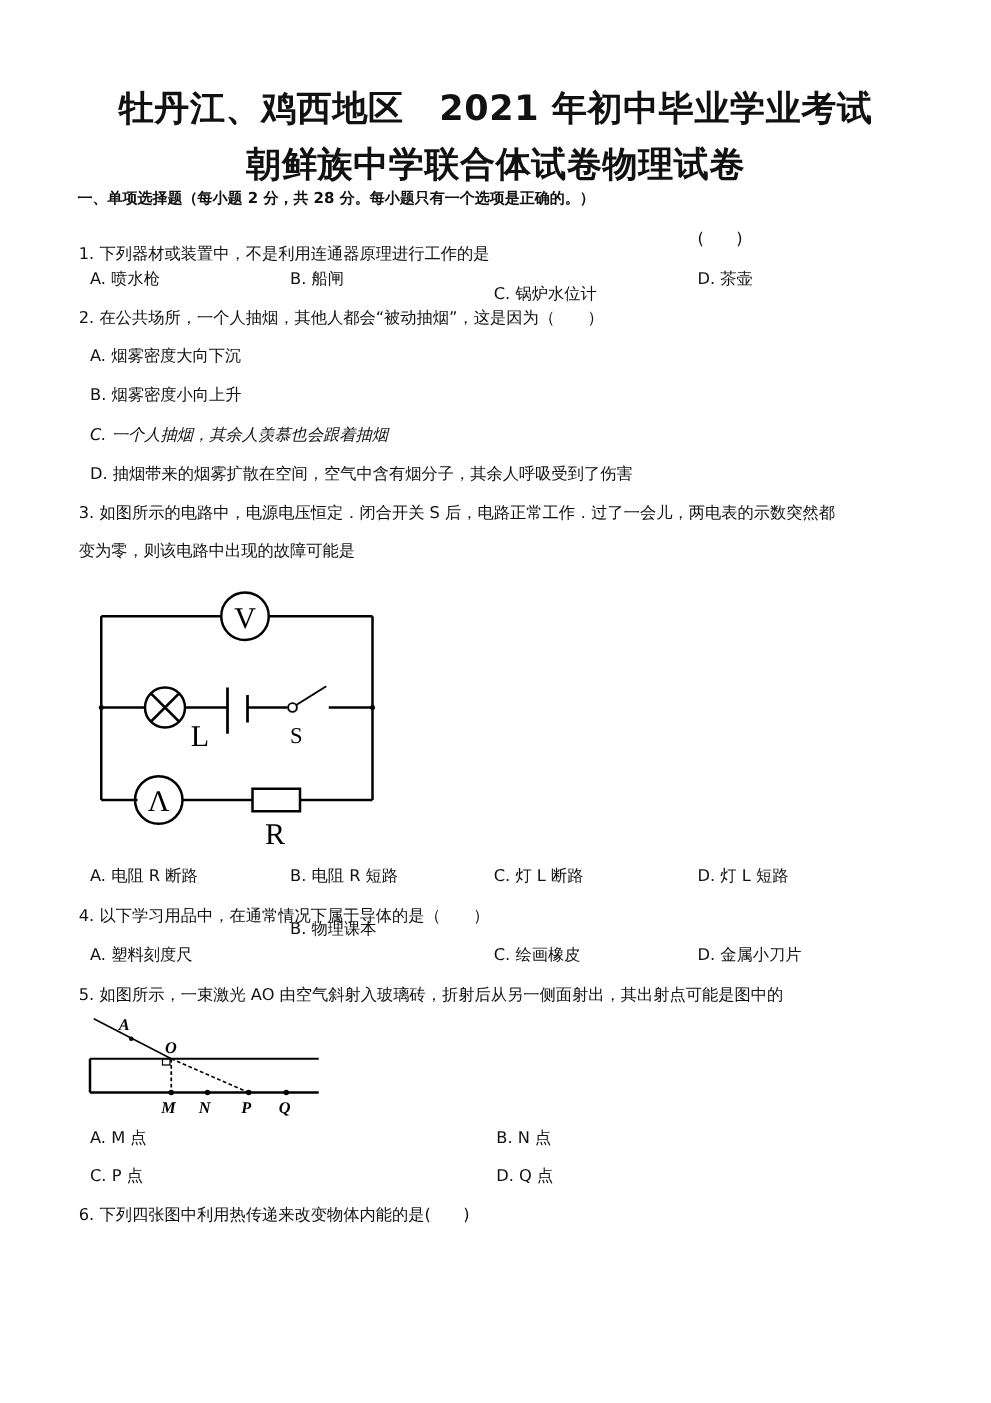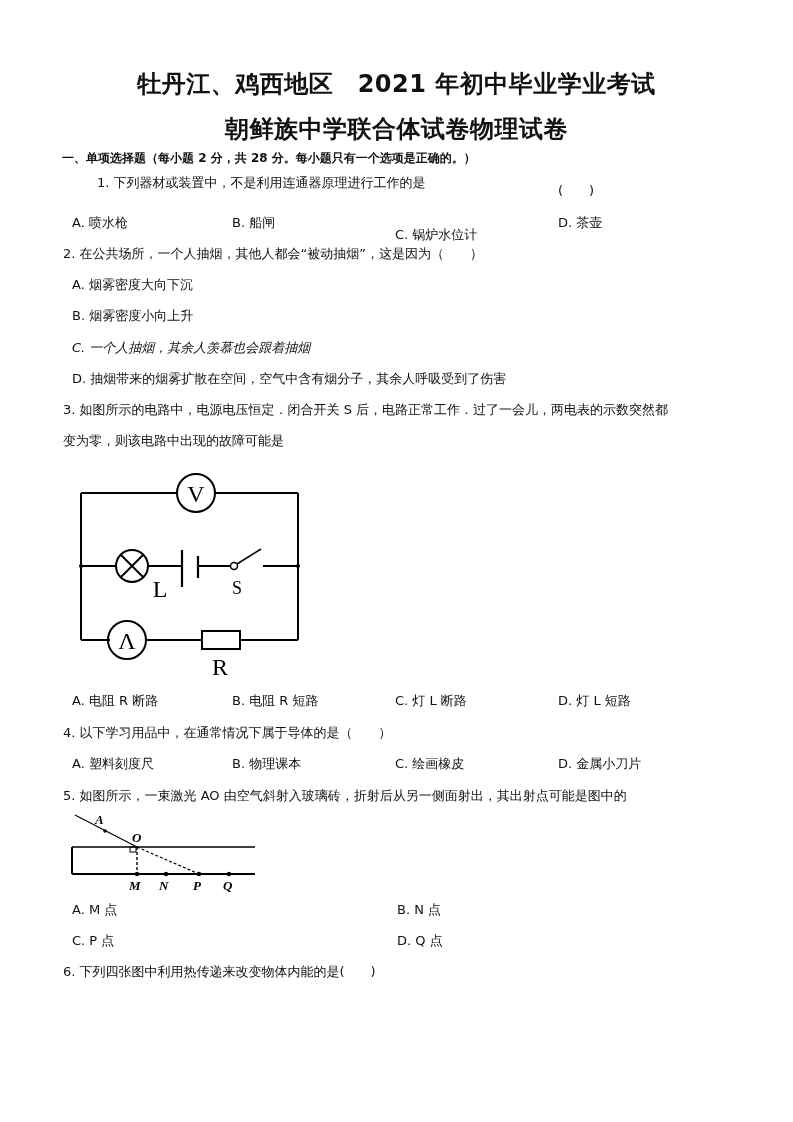--- a/index.html
+++ b/index.html
@@ -1,33 +1,33 @@
 <!DOCTYPE html>
 <html><head>
 <meta charset="utf-8">
 <style>
   html, body { margin:0; padding:0; background:#ffffff; }
   body { width:793px; height:1122px; position:relative; overflow:hidden;
          font-family:"DejaVu Sans", "Liberation Sans", sans-serif; color:#111; }
   .abs { position:absolute; white-space:nowrap; }
-  .title { font-weight:bold; font-size:24px; letter-spacing:0.5px; left:0; width:793px; text-align:center; }
+  .title { font-weight:bold; font-size:28px; letter-spacing:0.5px; left:0; width:793px; text-align:center; }
   .section { font-weight:bold; font-size:12px; left:62px; }
   .line { font-size:13px; left:63px; }
   .opt { font-size:13px; }
   svg text { font-family:"Liberation Serif", "DejaVu Serif", serif; }
 </style>
 </head>
 <body>
 
 <div class="abs title" style="top:68px;">牡丹江、鸡西地区　2021 年初中毕业学业考试</div>
 <div class="abs title" style="top:113px;">朝鲜族中学联合体试卷物理试卷</div>
 
 <div class="abs section" style="top:150px;">一、单项选择题（每小题 2 分，共 28 分。每小题只有一个选项是正确的。）</div>
 
-<div class="abs line" style="top:174px;margin-left:34px;">1. 下列器材或装置中，不是利用连通器原理进行工作的是</div>
+<div class="abs line" style="top:194px;">1. 下列器材或装置中，不是利用连通器原理进行工作的是</div>
 <div class="abs line" style="top:182px; left:558px;">(　　)</div>
 <div class="abs opt" style="top:214px; left:72px;">A.  喷水枪</div>
 <div class="abs opt" style="top:214px; left:232px;text-align:center;">B.  船闸</div>
 <div class="abs opt" style="top:214px; left:395px;margin-top:12px;">C.  锅炉水位计</div>
 <div class="abs opt" style="top:214px; left:558px;">D.  茶壶</div>
 
 <div class="abs line" style="top:245px;">2. 在公共场所，一个人抽烟，其他人都会“被动抽烟”，这是因为（　　）</div>
 <div class="abs opt" style="top:276px; left:72px;">A.  烟雾密度大向下沉</div>
 <div class="abs opt" style="top:307px; left:72px;">B.  烟雾密度小向上升</div>
 <div class="abs opt" style="top:339px; left:72px;font-style:italic;">C.  一个人抽烟，其余人羡慕也会跟着抽烟</div>
@@ -73,21 +73,21 @@
   <text x="160" y="210" font-size="24" text-anchor="middle">R</text>
 </svg>
 
 <div class="abs opt" style="top:692px; left:72px;">A.  电阻 R 断路</div>
 <div class="abs opt" style="top:692px; left:232px;">B.  电阻 R 短路</div>
 <div class="abs opt" style="top:692px; left:395px;">C.  灯 L 断路</div>
 <div class="abs opt" style="top:692px; left:558px;">D.  灯 L 短路</div>
 
 <div class="abs line" style="top:724px;">4. 以下学习用品中，在通常情况下属于导体的是（　　）</div>
 <div class="abs opt" style="top:755px; left:72px;">A.  塑料刻度尺</div>
-<div class="abs opt" style="top:755px; left:232px;">B.  物理课本</div>
+<div class="abs opt" style="top:734px; left:232px;">B.  物理课本</div>
 <div class="abs opt" style="top:755px; left:395px;">C.  绘画橡皮</div>
 <div class="abs opt" style="top:755px; left:558px;">D.  金属小刀片</div>
 
 <div class="abs line" style="top:787px;">5. 如图所示，一束激光 AO 由空气斜射入玻璃砖，折射后从另一侧面射出，其出射点可能是图中的</div>
 
 <svg class="abs" style="left:65px; top:805px;" width="200" height="90" viewBox="0 0 200 90">
   <g stroke="#000" fill="none">
 
     <line x1="7" y1="42" x2="190" y2="42" stroke-width="1.5"></line>
     <line x1="7" y1="42" x2="7" y2="69" stroke-width="2"></line>

